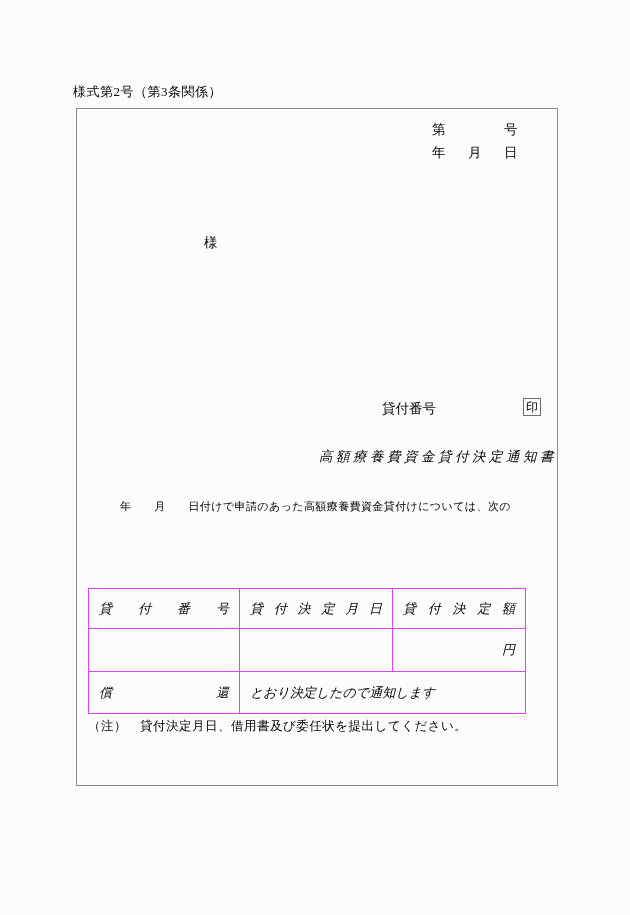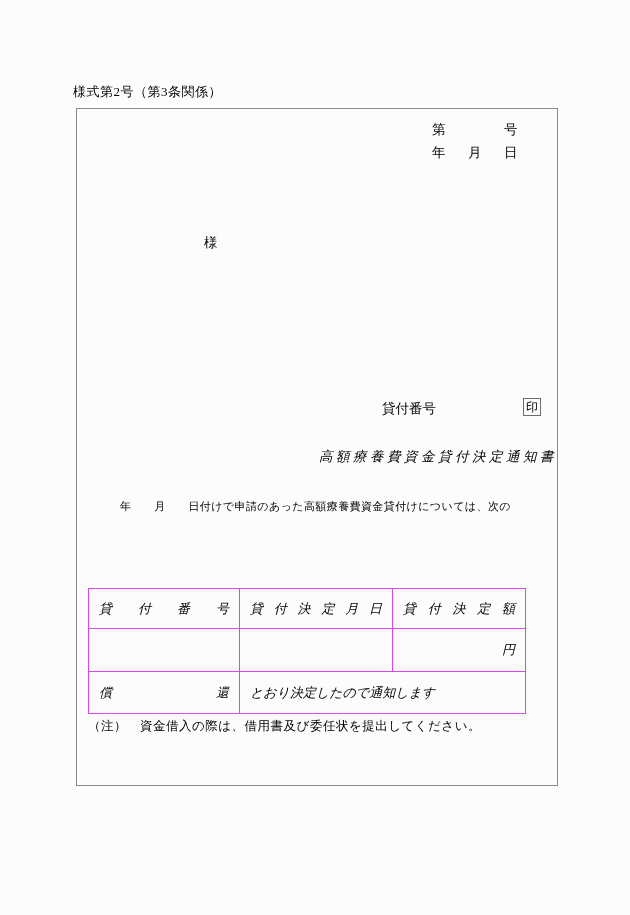--- a/index.html
+++ b/index.html
@@ -155,17 +155,17 @@
         <td class="col2"></td>
         <td class="col3 cell-right">円</td>
       </tr>
       <tr class="row-repay">
         <td class="col1 cell-justify">償還</td>
         <td class="cell-left" colspan="2">とおり決定したので通知します</td>
       </tr>
     </tbody>
       </table>
 
-    <div class="note">（注）　資金借入の際は、借用書及び委任状を提出してください。</div>
+    <div class="note">（注）　貸付決定月日、借用書及び委任状を提出してください。</div>
 
   </div>
 
 </div>
 
 </body></html>

